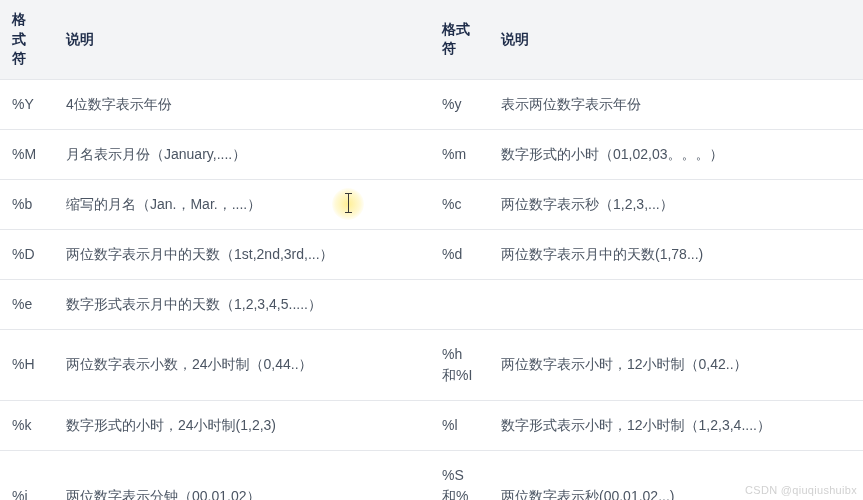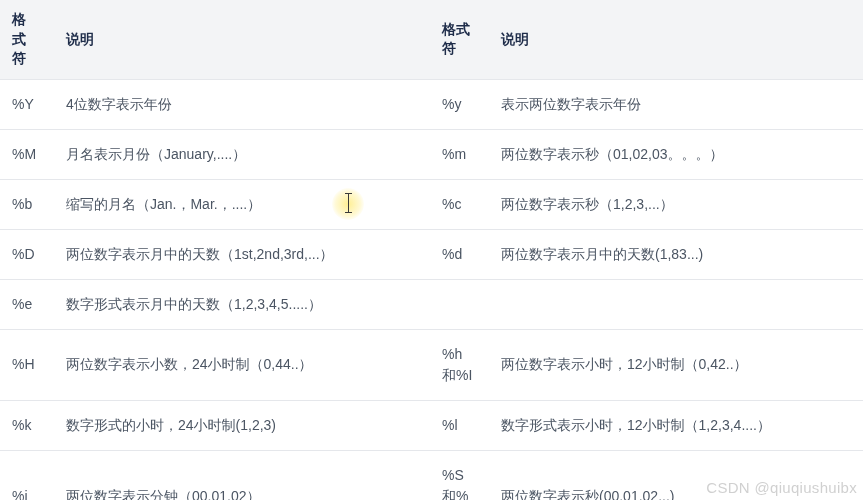--- a/index.html
+++ b/index.html
@@ -90,21 +90,21 @@
       top: -1px;
       width: 7px;
       height: 1.2px;
       background: #3a3a3a;
       box-shadow: 0 19px 0 #3a3a3a;
     }
     .watermark {
       position: fixed;
       right: 6px;
       bottom: 4px;
-      font-size: 15px;
+      font-size: 11px;
       color: rgba(120,120,120,0.35);
       pointer-events: none;
       letter-spacing: 0.3px;
     }
   </style>
 </head>
 <body>
 
 <table>
   <thead>
@@ -119,37 +119,37 @@
     <tr>
       <td class="fmt-cell">%Y</td>
       <td>4位数字表示年份</td>
       <td class="fmt-cell">%y</td>
       <td>表示两位数字表示年份</td>
     </tr>
     <tr>
       <td class="fmt-cell">%M</td>
       <td>月名表示月份（January,....）</td>
       <td class="fmt-cell">%m</td>
-      <td>两位数字表示秒（01,02,03。。。）</td>
+      <td>数字形式的小时（01,02,03。。。）</td>
     </tr>
     <tr class="highlight-row">
       <td class="fmt-cell">%b</td>
       <td class="cursor-cell">
         <span>缩写的月名（Jan.，Mar.，....）</span>
         <span class="soft-highlight"></span>
         <span class="ibeam"></span>
       </td>
       <td class="fmt-cell">%c</td>
       <td>两位数字表示秒（1,2,3,...）</td>
     </tr>
     <tr>
       <td class="fmt-cell">%D</td>
       <td>两位数字表示月中的天数（1st,2nd,3rd,...）</td>
       <td class="fmt-cell">%d</td>
-      <td>两位数字表示月中的天数(1,83...)</td>
+      <td>两位数字表示月中的天数(1,78...)</td>
     </tr>
     <tr>
       <td class="fmt-cell">%e</td>
       <td>数字形式表示月中的天数（1,2,3,4,5.....）</td>
       <td class="fmt-cell"></td>
       <td></td>
     </tr>
     <tr>
       <td class="fmt-cell">%H</td>
       <td>两位数字表示小数，24小时制（0,44..）</td>

